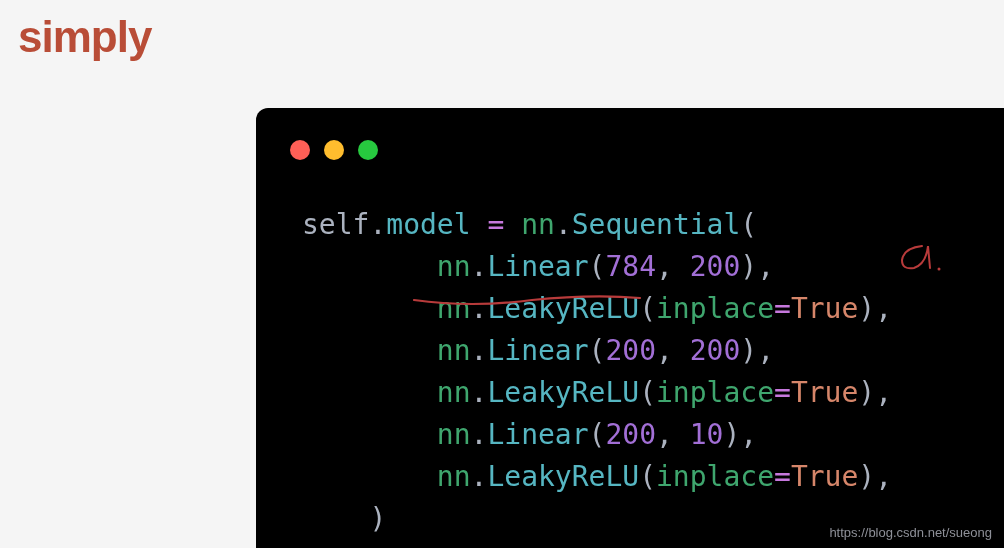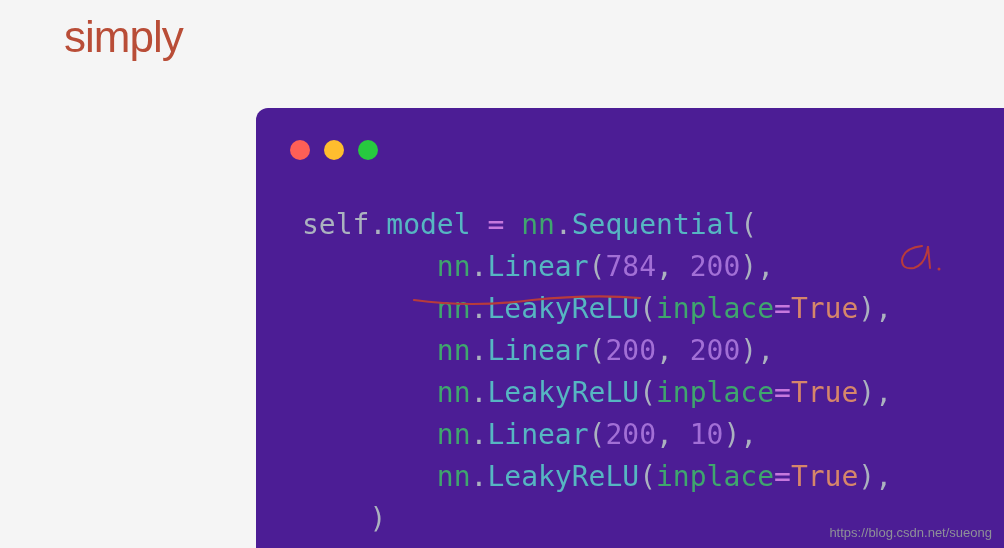--- a/index.html
+++ b/index.html
@@ -13,32 +13,31 @@
       background: #f5f5f5;
       font-family: -apple-system, BlinkMacSystemFont, sans-serif;
       position: relative;
       overflow: hidden;
     }
     .heading {
       position: absolute;
       top: 12px;
       left: 18px;
       font-size: 44px;
-      font-weight: 400;
+      font-weight: 700;
       color: #b94d37;
       letter-spacing: -1px;
-      margin-left: 46px;
     }
     .code-window {
       position: absolute;
       top: 108px;
       left: 256px;
       right: 0;
       bottom: 0;
-      background: #4c1d95;
+      background: #000000;
       border-radius: 12px 0 0 0;
     }
     .window-controls {
       position: absolute;
       top: 32px;
       left: 34px;
       display: flex;
       gap: 14px;
     }
     .dot {

